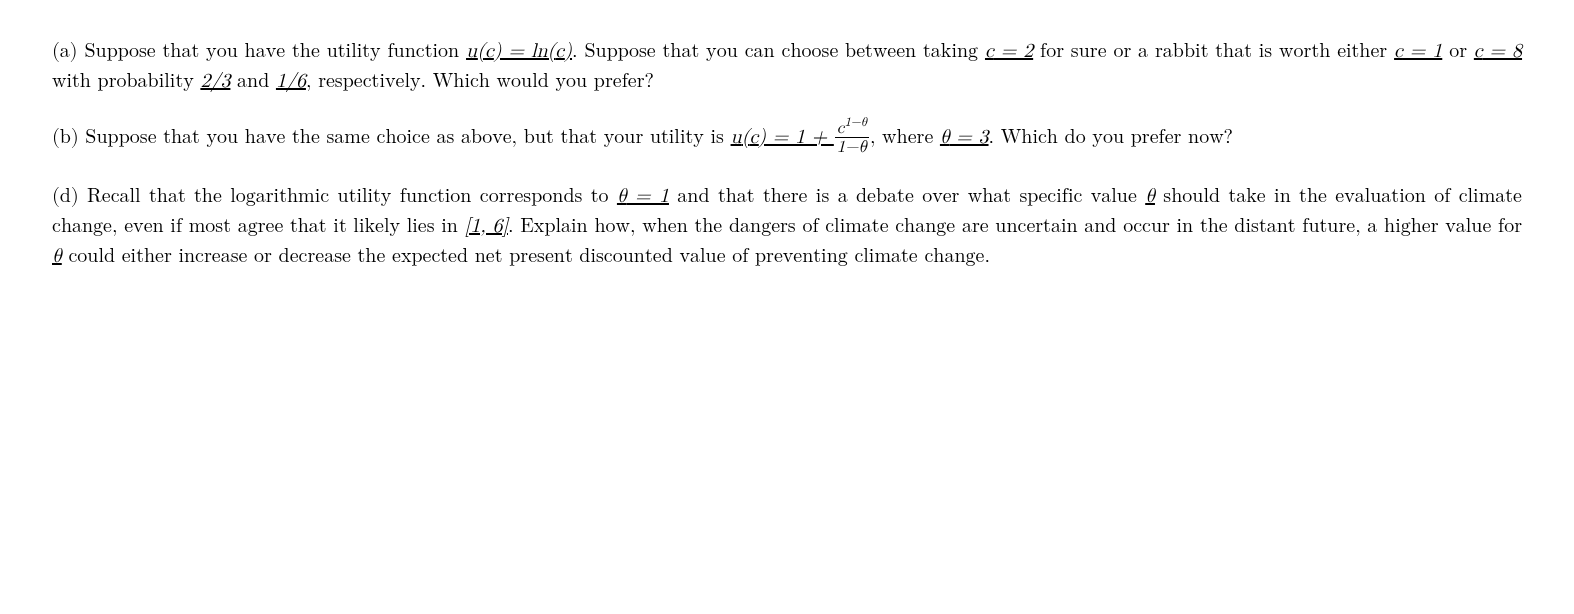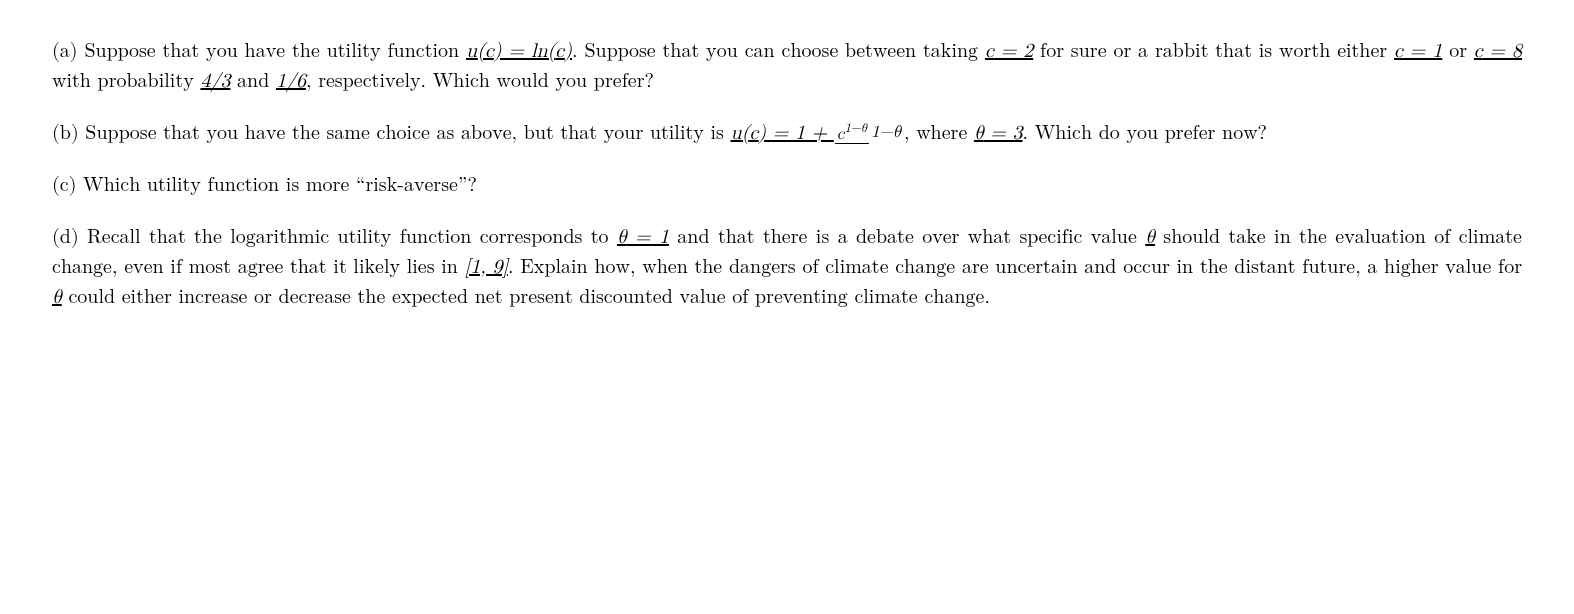--- a/index.html
+++ b/index.html
@@ -32,21 +32,21 @@
     }
 
     .math-inline {
       font-style: italic;
       font-family: "Computer Modern", "Latin Modern Math", Georgia, "Times New Roman", serif;
       text-decoration: underline;
     }
 
     .fraction {
       display: inline-flex;
-      flex-direction: row;
+      flex-direction: column;
       align-items: center;
       vertical-align: middle;
       font-size: 0.85em;
       line-height: 1.1;
       margin: 0 1px;
       position: relative;
       top: -2px;
     }
 
     .fraction .numerator {
@@ -69,48 +69,42 @@
   </style>
 </head>
 <body>
 
 <div class="content">
 
   <div class="problem">
     <p class="problem-text">
       <span>(a)</span>
       Suppose that you have the utility function <span class="math-inline"><em>u</em>(<em>c</em>) = ln(<em>c</em>)</span>. Suppose that you can choose between
-      taking <span class="math-inline"><em>c</em> = 2</span> for sure or a rabbit that is worth either <span class="math-inline"><em>c</em> = 1</span> <span>or</span> <span class="math-inline"><em>c</em> = 8</span> with probability <span class="math-inline">4/3</span> and <span class="math-inline">1/6</span>,
+      taking <span class="math-inline"><em>c</em> = 2</span> for sure or a rabbit that is worth either <span class="math-inline"><em>c</em> = 1</span> <span>or</span> <span class="math-inline"><em>c</em> = 8</span> with probability <span class="math-inline">2/3</span> and <span class="math-inline">1/6</span>,
       respectively. Which would you prefer?
     </p>
   </div>
 
   <div class="problem">
     <p class="problem-text">
       <span>(b)</span>
       Suppose that you have the same choice as above, but that your utility is <span class="math-inline"><em>u</em>(<em>c</em>) = 1 +
       <span class="fraction">
         <span class="numerator"><em>c</em><span class="superscript">1−θ</span></span>
         <span class="denominator">1−θ</span>
       </span></span>, where
       <span class="math-inline"><em>θ</em> = 3</span>. Which do you prefer now?
     </p>
   </div>
 
-  <div class="problem">
-    <p class="problem-text">
-      <span>(c)</span>
-      Which utility function is more “risk-averse”?
-    </p>
-  </div>
 
   <div class="problem">
     <p class="problem-text">
       <span>(d)</span>
       Recall that the logarithmic utility function corresponds to <span class="math-inline"><em>θ</em> = 1</span> and that there is a debate
       over what specific value <span class="math-inline"><em>θ</em></span> should take in the evaluation of climate change, even if most agree that
-      it likely lies in <span class="math-inline">[1, 9]</span>. Explain how, when the dangers of climate change are uncertain and occur in
+      it likely lies in <span class="math-inline">[1, 6]</span>. Explain how, when the dangers of climate change are uncertain and occur in
       the distant future, a higher value for <span class="math-inline"><em>θ</em></span> could either increase or decrease the expected net present
       discounted value of preventing climate change.
     </p>
   </div>
 
 </div>
 
 </body></html>

